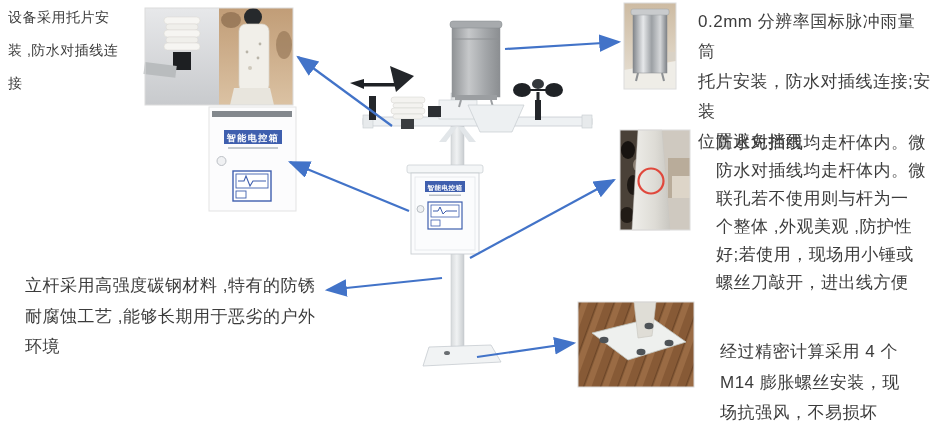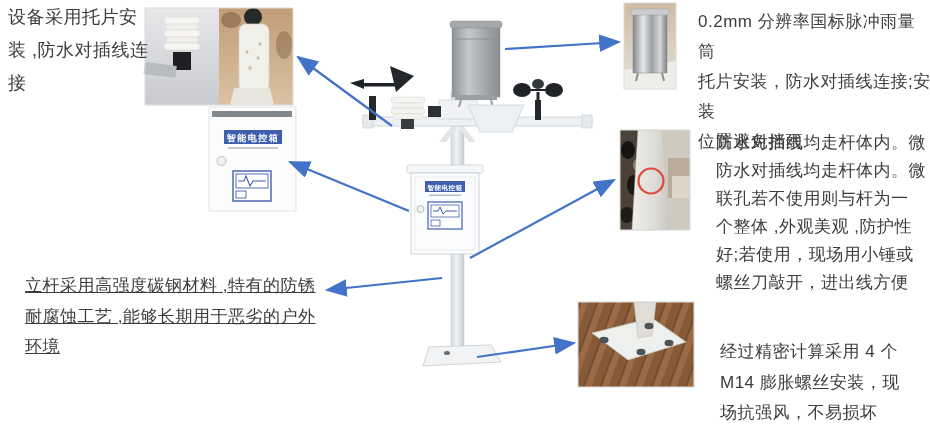--- a/index.html
+++ b/index.html
@@ -1,21 +1,21 @@
 <!DOCTYPE html>
 <html style="--accent-arrow: #4273c8; --label-blue: #3f5fae; --marker-red: #e0483c; --text: #3c3c3c;"><head>
 <meta charset="utf-8">
 <style>
   html,body{margin:0;padding:0;background:#fff;}
   #canvas{position:relative;width:930px;height:437px;background:#ffffff;overflow:hidden;
           font-family:"Liberation Sans",sans-serif;}
   .note{position:absolute;color:var(--text,#3c3c3c);white-space:pre-line;letter-spacing:.5px;}
-  .note.tl{left:8px;top:1px;width:170px;font-size:18px;line-height:33px;}
+  .note.tl{left:8px;top:1px;width:170px;font-size:14px;line-height:33px;}
   .note.ml{left:8px;top:121px;width:215px;font-size:17px;line-height:28.5px;}
-  .note.bl{left:25px;top:271px;width:330px;font-size:17px;line-height:30.5px;text-decoration:underline;}
+  .note.bl{left:25px;top:271px;width:330px;font-size:17px;line-height:30.5px;}
   .note.tr{left:698px;top:7px;width:234px;font-size:17px;line-height:30px;}
   .note.mr{left:716px;top:129px;width:216px;font-size:17px;line-height:28px;}
   .note.br{left:720px;top:337px;width:214px;font-size:17px;line-height:30.5px;}
   svg{position:absolute;left:0;top:0;}
   .arrow{stroke:var(--accent-arrow,#4273c8);stroke-width:2.2;fill:none;}
   #ah path{fill:var(--accent-arrow,#4273c8);}
   .label-fill{fill:var(--label-blue,#3f5fae);}
   .label-line{stroke:var(--label-blue,#3f5fae);fill:#ffffff;}
   .label-open{stroke:var(--label-blue,#3f5fae);fill:none;}
   .red-ring{stroke:var(--marker-red,#e0483c);fill:none;stroke-width:2.2;}

